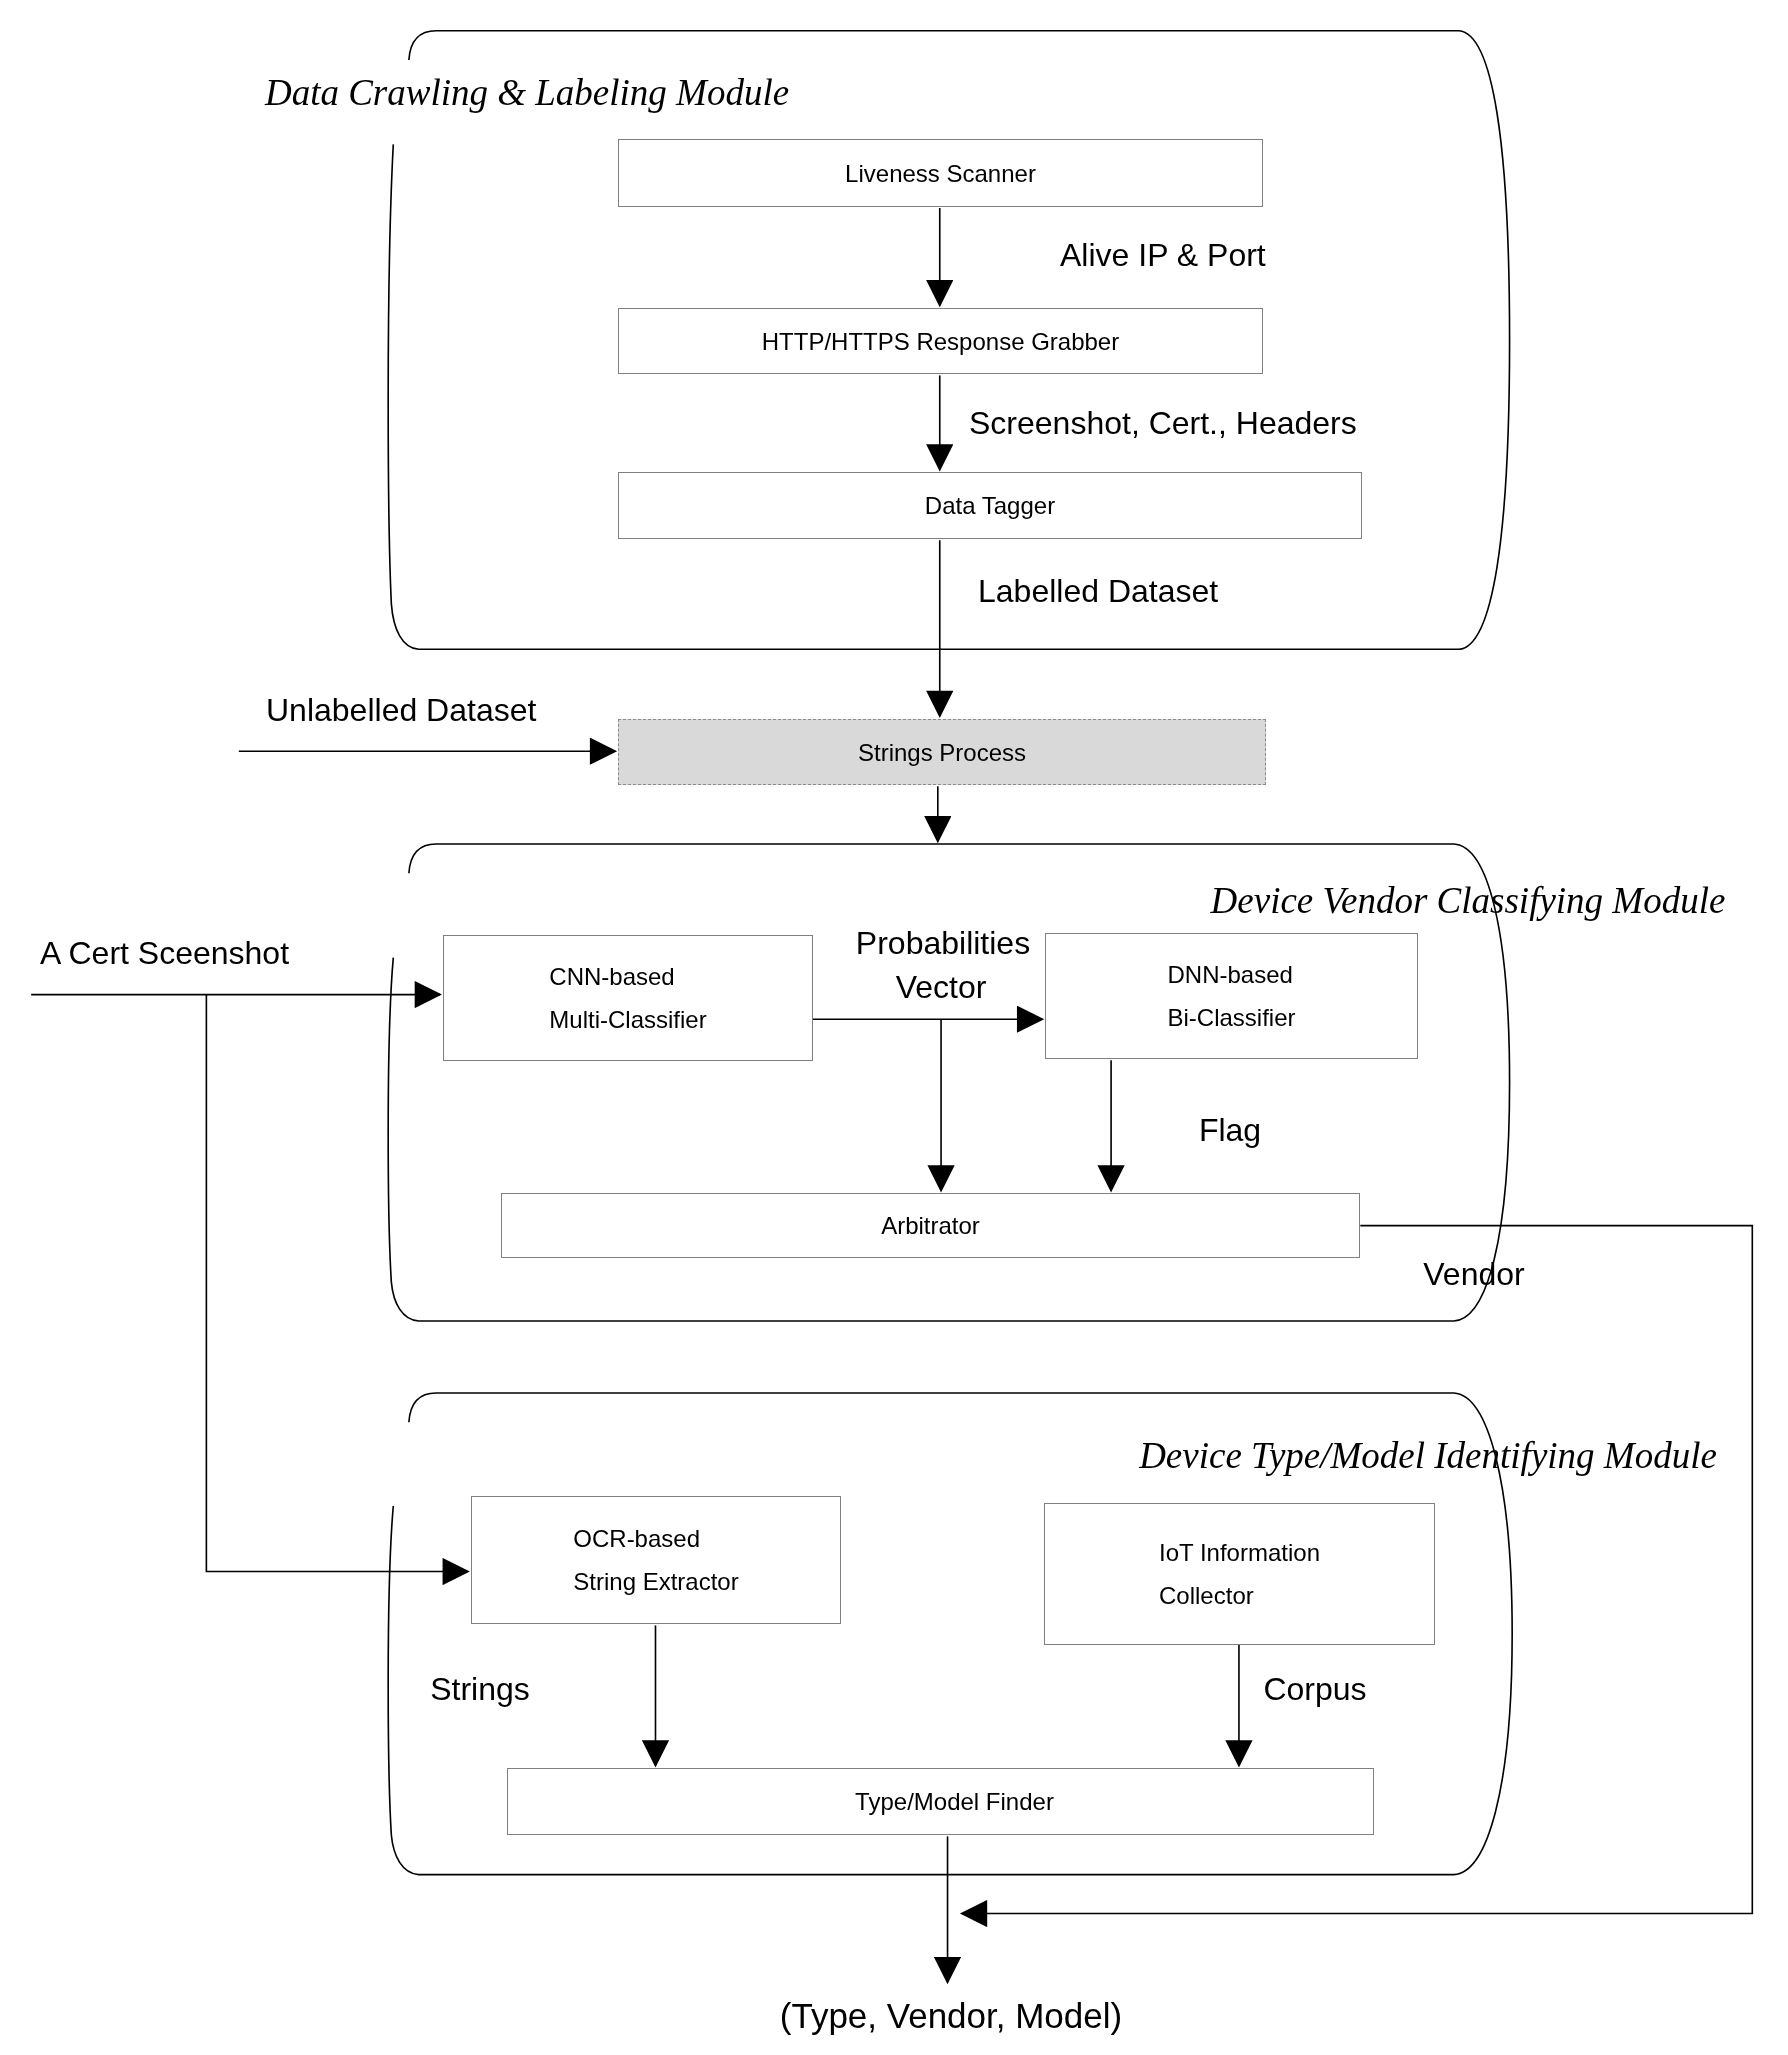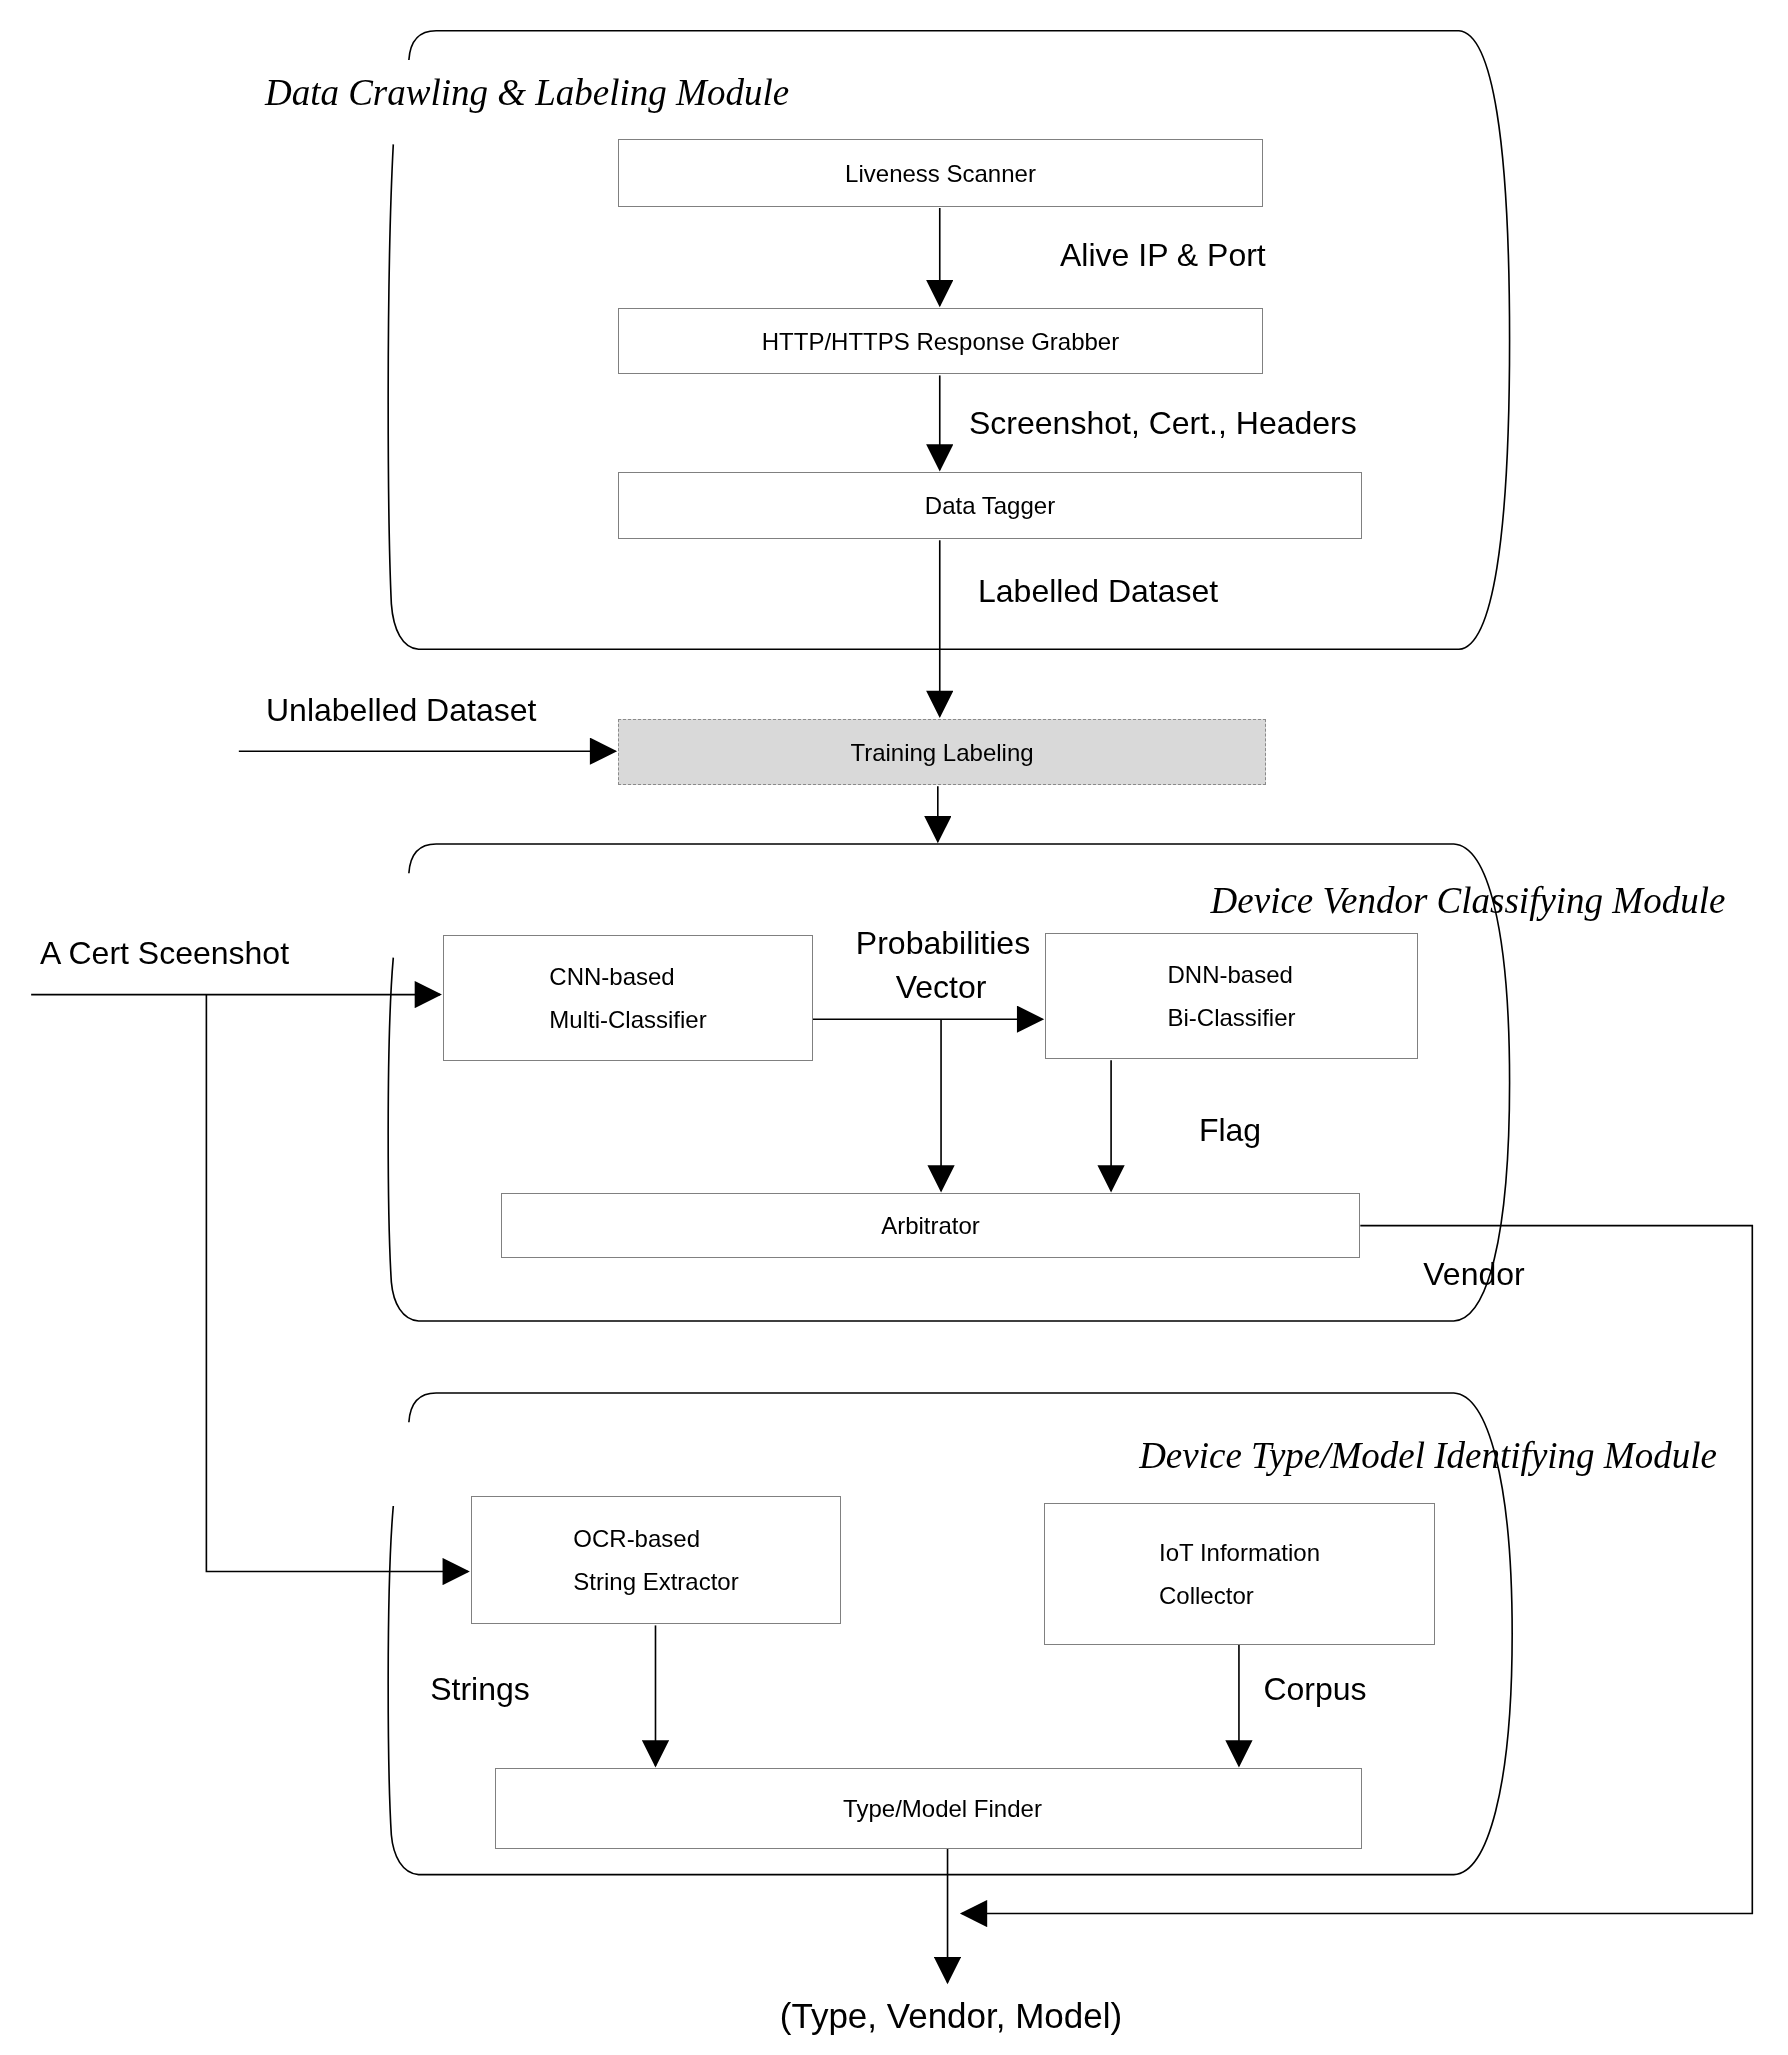--- a/index.html
+++ b/index.html
@@ -83,21 +83,21 @@
   <div class="module-title" style="left:527px;top:92px;">Data Crawling &amp; Labeling Module</div>
   <div class="module-title" style="left:1468px;top:900px;">Device Vendor Classifying Module</div>
   <div class="module-title" style="left:1428px;top:1455px;">Device Type/Model Identifying Module</div>
 
   <div class="box" style="left:618px;top:139px;width:645px;height:68px;">Liveness Scanner</div>
 
   <div class="box" style="left:618px;top:308px;width:645px;height:66px;">HTTP/HTTPS Response Grabber</div>
 
   <div class="box" style="left:618px;top:472px;width:744px;height:67px;">Data Tagger</div>
 
-  <div class="box training" style="left:618px;top:719px;width:648px;height:66px;">Training Labeling</div>
+  <div class="box training" style="left:618px;top:719px;width:648px;height:66px;">Strings Process</div>
 
   <div class="box" style="left:443px;top:935px;width:370px;height:126px;">
     <div>
       <div>CNN-based</div>
       <div>Multi-Classifier</div>
     </div>
   </div>
 
   <div class="box" style="left:501px;top:1193px;width:859px;height:65px;">Arbitrator</div>
 
@@ -115,21 +115,21 @@
     </div>
   </div>
 
   <div class="box" style="left:1044px;top:1503px;width:391px;height:142px;">
     <div>
       <div>IoT Information</div>
       <div>Collector</div>
     </div>
   </div>
 
-  <div class="box" style="left:495px;top:1768px;width:867px;height:81px;padding-left:28px;">Type/Model Finder</div>
+  <div class="box" style="left:507px;top:1768px;width:867px;height:67px;padding-left:28px;">Type/Model Finder</div>
 
   <div class="lbl" style="left:1012px;top:255px;margin-left:48px;">Alive IP &amp; Port</div>
   <div class="lbl" style="left:969px;top:423px;">Screenshot, Cert., Headers</div>
   <div class="lbl" style="left:978px;top:591px;">Labelled Dataset</div>
   <div class="lbl" style="left:266px;top:710px;">Unlabelled Dataset</div>
   <div class="lbl" style="left:40px;top:953px;">A Cert Sceenshot</div>
   <div class="lbl centered" style="left:943px;top:943px;">Probabilities</div>
   <div class="lbl centered" style="left:941px;top:987px;">Vector</div>
   <div class="lbl centered" style="left:1230px;top:1130px;">Flag</div>
   <div class="lbl centered" style="left:1474px;top:1274px;">Vendor</div>

